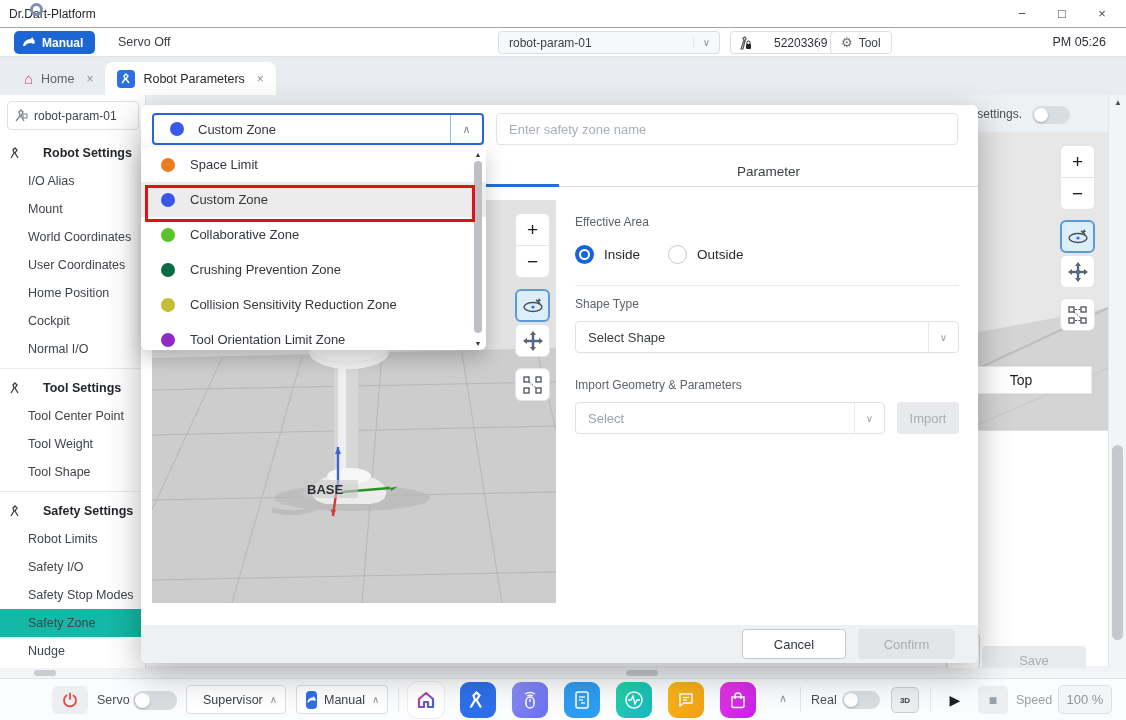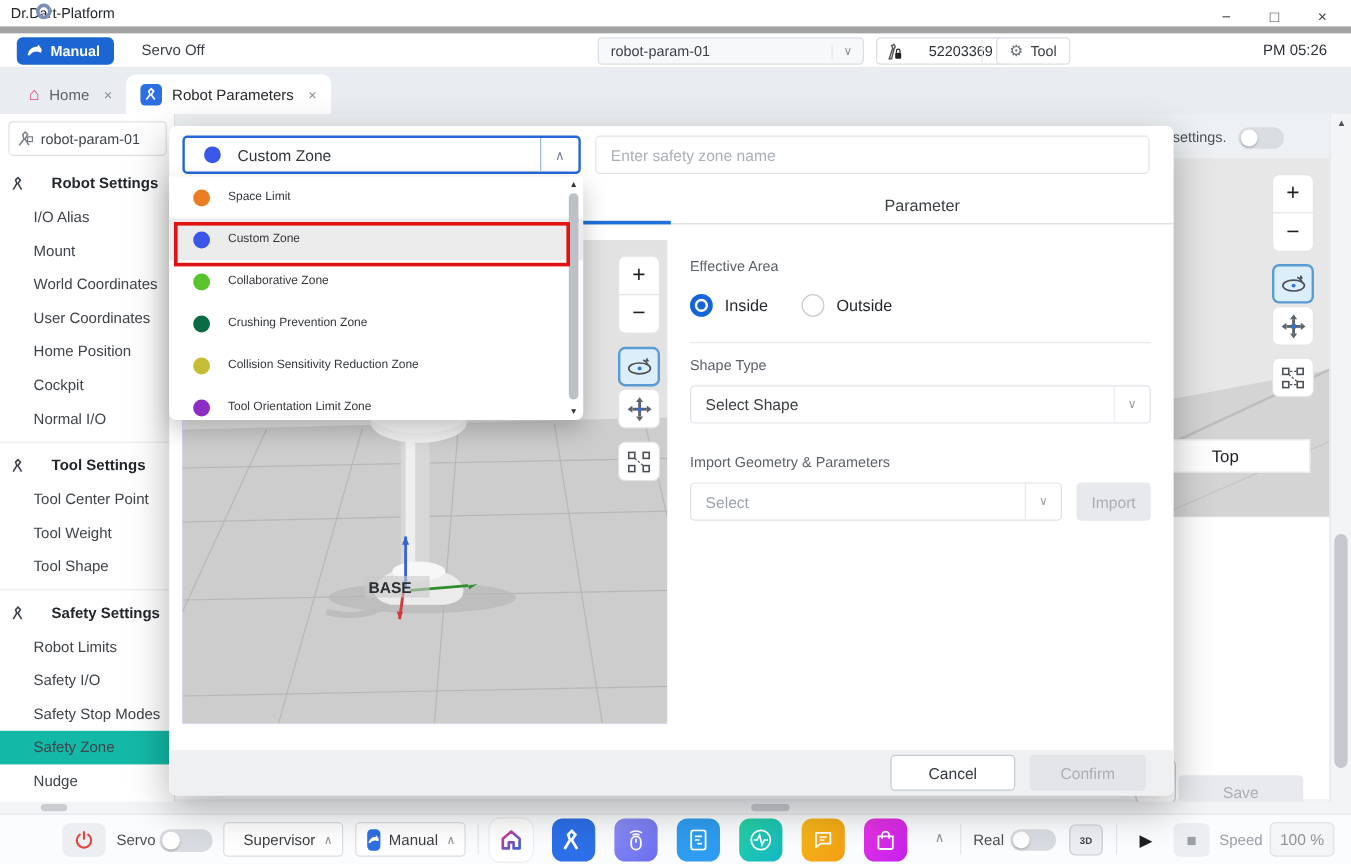--- a/index.html
+++ b/index.html
@@ -1,21 +1,21 @@
 <!DOCTYPE html>
 <html><head>
 <meta charset="utf-8">
 <style>
   * { margin:0; padding:0; box-sizing:border-box; }
   html,body { width:1126px; height:720px; }
   body { font-family:"Liberation Sans", sans-serif; color:#3c4043; background:#f0f2f5; position:relative; overflow:hidden; font-size:13px; }
   .abs { position:absolute; }
 
   
-  #titlebar { position:absolute; left:0; top:0; width:1126px; height:28px; background:#fff; border-bottom:6px solid #a3a3a3; display:flex; align-items:center; }
+  #titlebar { position:absolute; left:0; top:0; width:1126px; height:28px; background:#fff; border-bottom:1px solid #a3a3a3; display:flex; align-items:center; }
   #titlebar .app-ic { width:13px; height:13px; border-radius:50%; border:3px solid #7d8fb5; margin-left:30px; }
   #titlebar .ttl { margin-left:9px; font-size:12px; color:#23262a; }
   .winbtn { width:40px; height:26px; display:flex; align-items:center; justify-content:center; color:#444; font-size:13px; }
   #win-controls { position:absolute; right:4px; top:0; display:flex; }
 
   
   #topbar { position:absolute; left:0; top:28px; width:1126px; height:29px; background:#fff; border-bottom:1px solid #dfe3e8; }
   .mode-pill { position:absolute; left:14px; top:3px; height:23px; background:#1b66d2; border-radius:5px; color:#fff; font-weight:bold; font-size:12px; display:flex; align-items:center; padding:0 12px 0 8px; gap:6px; }
   .servo-off { position:absolute; left:118px; top:7px; font-size:12.5px; color:#3a3f45; }
   .tb-select { position:absolute; left:498px; top:3px; width:222px; height:23px; background:#f7f8fa; border:1px solid #d9dee4; border-radius:4px; display:flex; align-items:center; font-size:12px; color:#3a3f45; }
@@ -101,21 +101,21 @@
   .dd-box .val { flex:1; padding-left:12px; font-size:13px; color:#3c4043; }
   .dd-box .val.ph { color:#9ba2ab; }
   .dd-box .chev { width:30px; align-self:stretch; display:flex; align-items:center; justify-content:center; color:#99a0a8; font-size:10px; border-left:1px solid #e6eaee; }
   .import-btn { position:absolute; left:756px; top:297px; width:62px; height:32px; background:#e7e9ec; border-radius:4px; color:#a9aeb5; font-size:13px; display:flex; align-items:center; justify-content:center; }
   #dlg-footer { position:absolute; left:0; top:520px; width:837px; height:38px; background:#eef0f2; border-radius:0 0 6px 6px; }
   .cancel-btn { position:absolute; left:601px; top:4px; width:104px; height:30px; background:#fff; border:1px solid #c3c9d0; border-radius:4px; font-size:13px; color:#33383e; display:flex; align-items:center; justify-content:center; }
   .confirm-btn { position:absolute; left:717px; top:4px; width:97px; height:30px; background:#e3e5e9; border-radius:4px; font-size:13px; color:#a9aeb5; display:flex; align-items:center; justify-content:center; }
 
   
   #zone-dropdown { position:absolute; left:0; top:42px; width:345px; height:203px; background:#fff; box-shadow:0 8px 20px rgba(0,0,0,.22); border-radius:0 0 6px 6px; overflow:hidden; z-index:60; }
-  .opt { height:35px; display:flex; align-items:center; gap:15px; padding-left:20px; font-size:10px; color:#33373c;text-align:right; }
+  .opt { height:35px; display:flex; align-items:center; gap:15px; padding-left:20px; font-size:13px; color:#33373c;text-align:right; }
   .opt .dot { width:14px; height:14px; border-radius:50%; }
   .opt.hl { background:#ececed; }
   #dd-scroll { position:absolute; right:2px; top:2px; width:12px; height:199px; }
   #dd-scroll .arr { height:10px; display:flex; align-items:center; justify-content:center; font-size:7px; color:#333; }
   #dd-scroll .thumb { position:absolute; left:2px; top:12px; width:8px; height:172px; background:#bdc1c7; border-radius:4px; }
   #dd-scroll .arr.dn { position:absolute; bottom:0; width:12px; }
   #annotation { position:absolute; left:4px; top:38px; width:330px; height:37px; border:3px solid #e01212; z-index:70; pointer-events:none; }
 
   
   #bottombar { position:absolute; left:0; top:678px; width:1126px; height:42px; background:#fbfcfd; border-top:1px solid #e2e5e9;padding-left:36px; }

